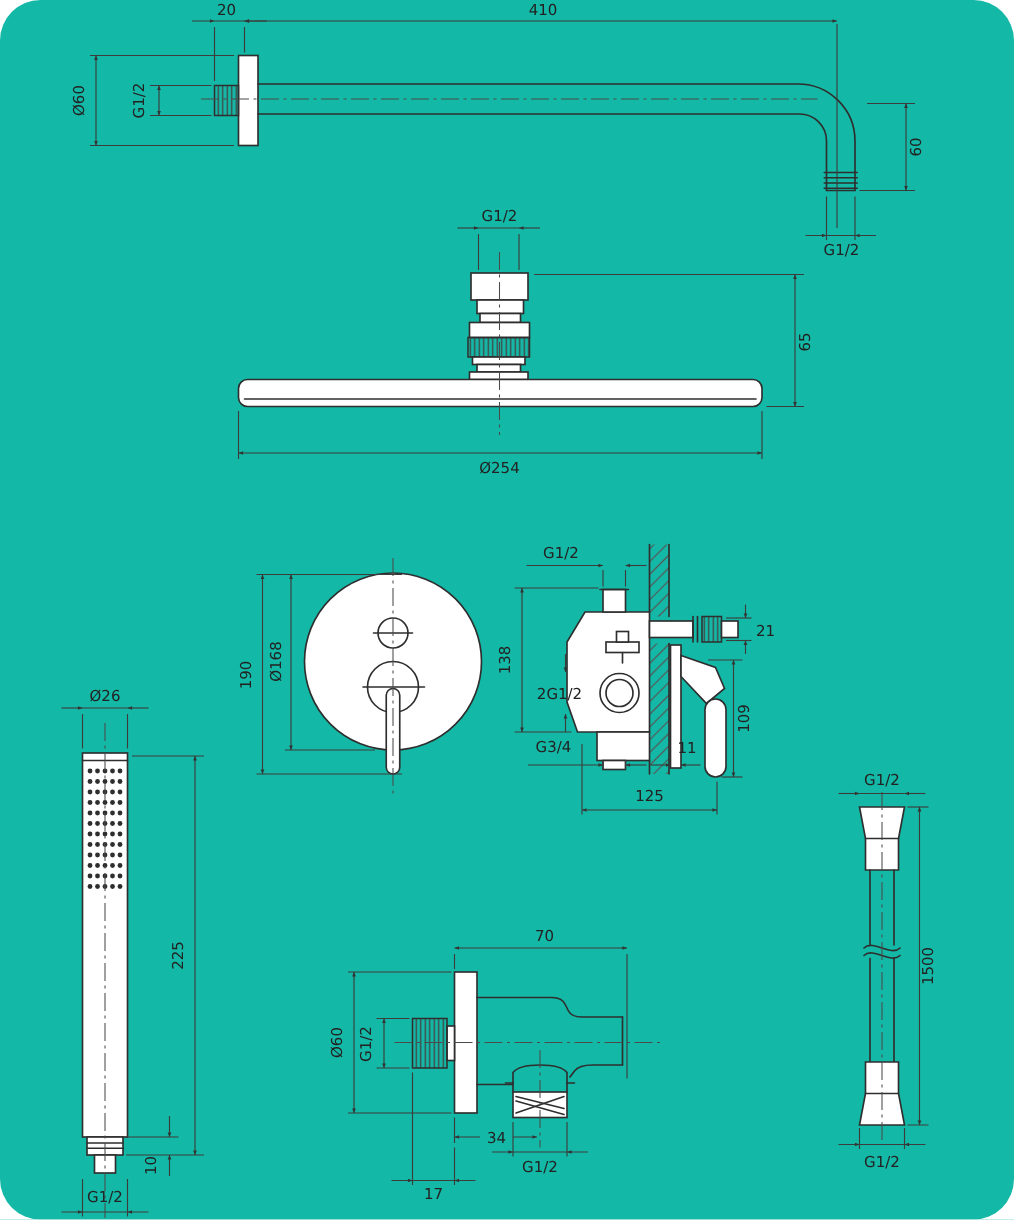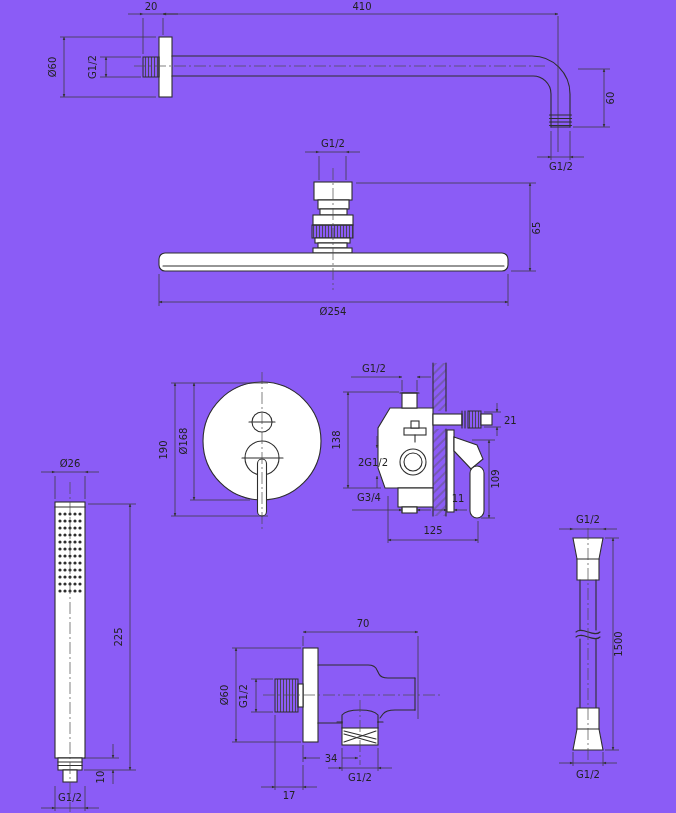--- a/index.html
+++ b/index.html
@@ -1,18 +1,18 @@
 <!DOCTYPE html>
 <html><head>
 <meta charset="utf-8">
 <title>Drawing</title>
 <style>
   html,body{margin:0;padding:0;background:#fff;}
-  .stage{position:relative;width:676px;height:813px;background:#8b5cf6;overflow:hidden;
-         font-family:"DejaVu Sans","Liberation Sans",sans-serif;}
+  .stage{position:relative;width:676px;height:813px;background:#14b8a6;overflow:hidden;
+         font-family:"DejaVu Sans","Liberation Sans",sans-serif;border-radius:27px;}
   svg text{font-family:"DejaVu Sans","Liberation Sans",sans-serif;font-size:10px;fill:#222;}
   .out{stroke:#2e2e2e;stroke-width:1.1;fill:none;stroke-linecap:round;}
   .outf{stroke:#2e2e2e;stroke-width:1.1;fill:#fff;}
   .dim{stroke:#3c3c3c;stroke-width:.75;fill:none;}
   .cl{stroke:#4a4a4a;stroke-width:.7;fill:none;stroke-dasharray:12 3 2 3;}
   .thin{stroke:#3c3c3c;stroke-width:.75;fill:none;}
 </style>
 </head>
 <body>
 

